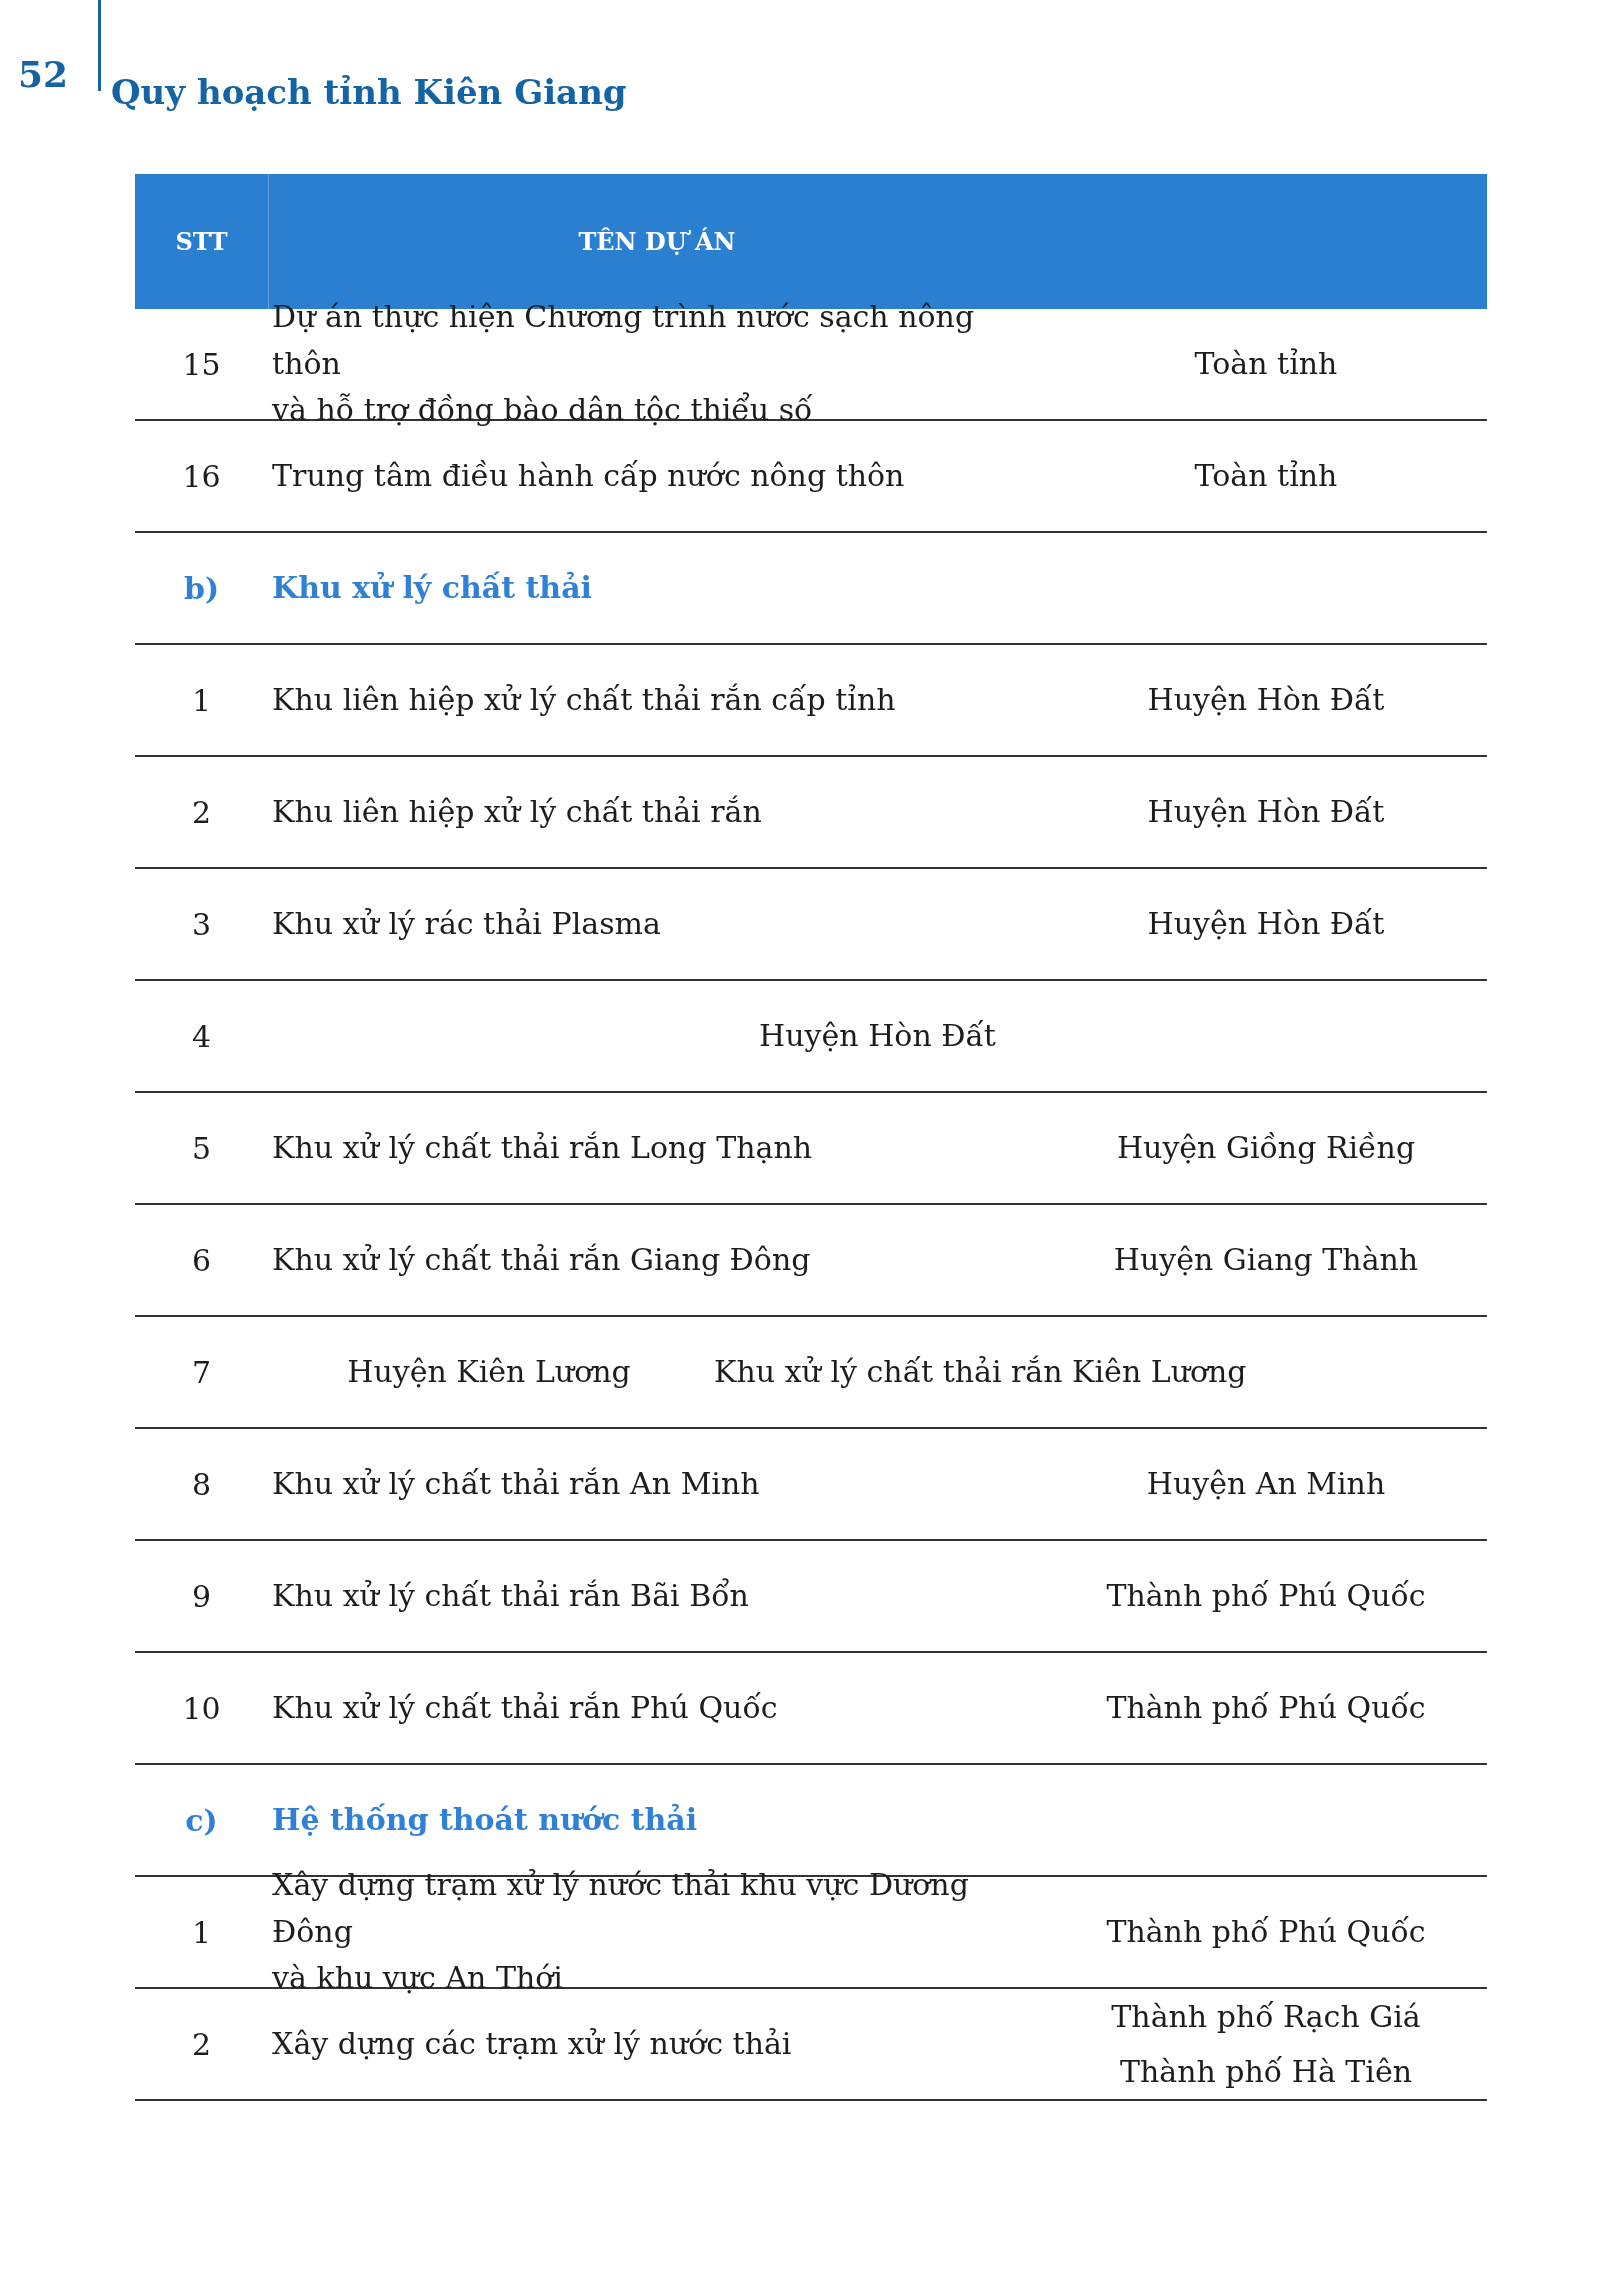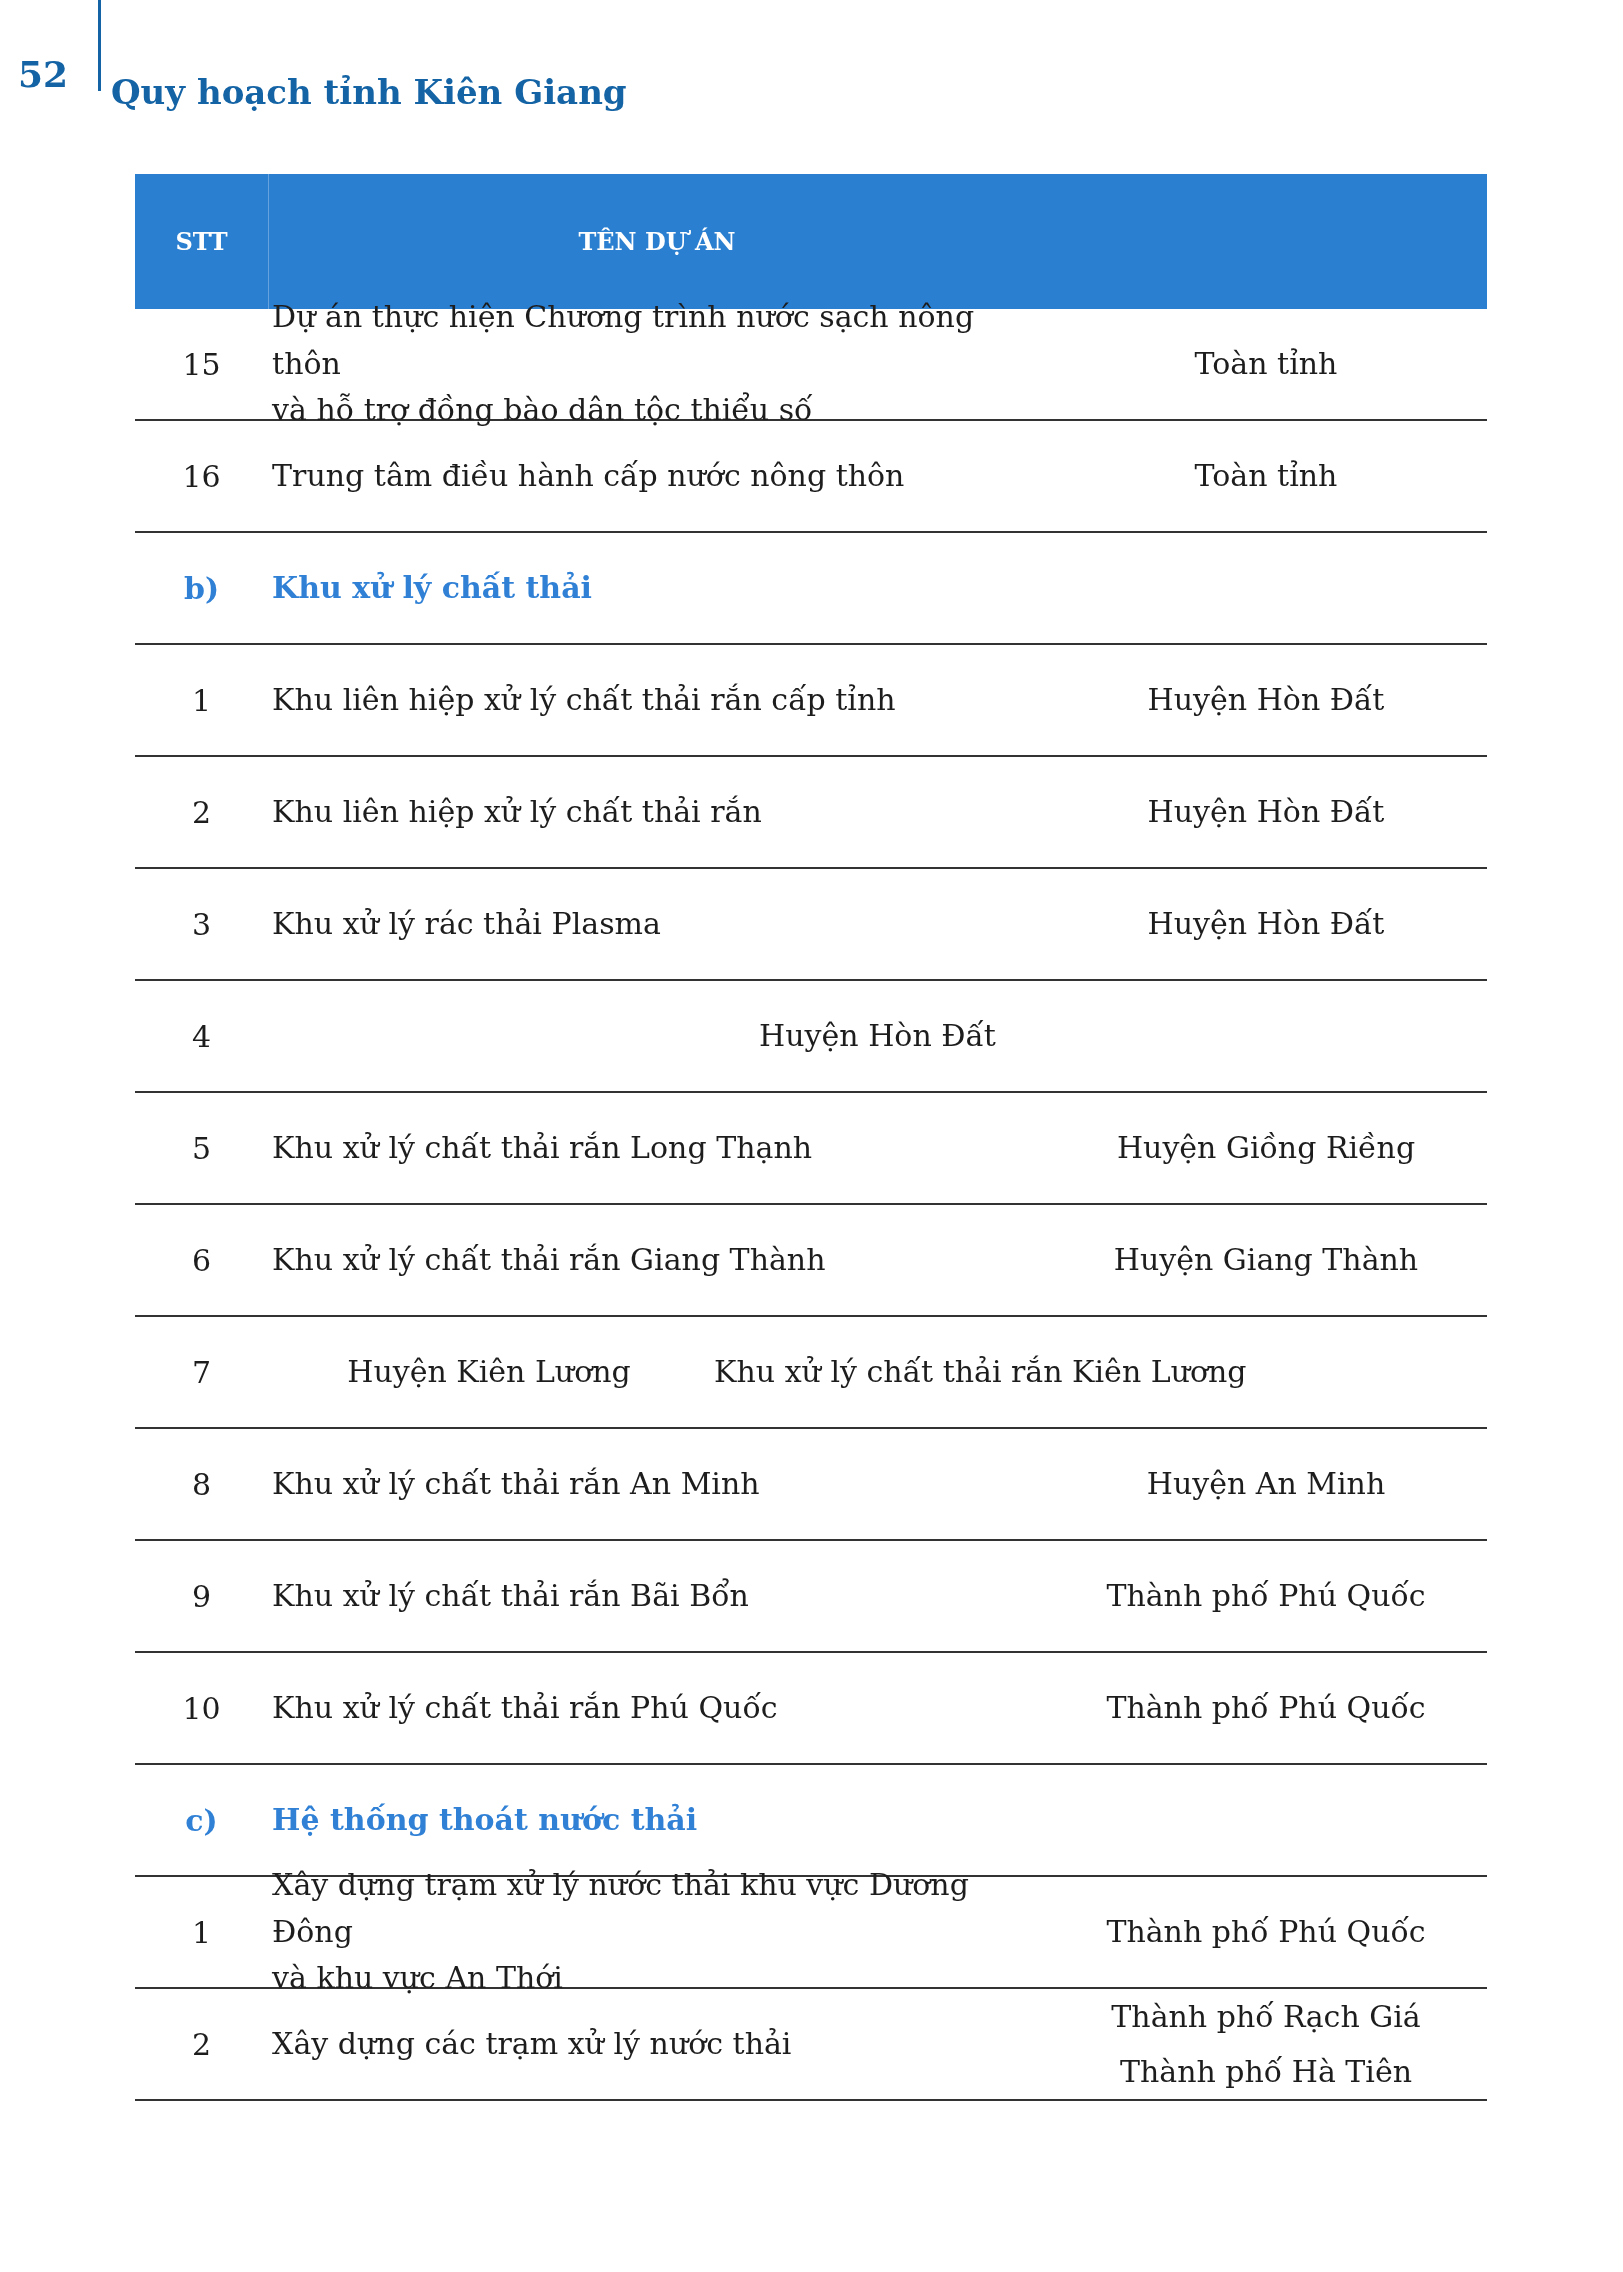--- a/index.html
+++ b/index.html
@@ -172,21 +172,21 @@
   </div>
 
   <div class="tr">
     <div class="td td-no">5</div>
     <div class="td td-name">Khu xử lý chất thải rắn Long Thạnh</div>
     <div class="td td-loc">Huyện Giồng Riềng</div>
   </div>
 
   <div class="tr">
     <div class="td td-no">6</div>
-    <div class="td td-name">Khu xử lý chất thải rắn Giang Thành</div>
+    <div class="td td-name">Khu xử lý chất thải rắn Giang Đông</div>
     <div class="td td-loc">Huyện Giang Thành</div>
   </div>
 
   <div class="tr">
     <div class="td td-no">7</div>
     <div class="td td-loc">Huyện Kiên Lương</div>
     <div class="td td-name">Khu xử lý chất thải rắn Kiên Lương</div>
   </div>
 
   <div class="tr">

